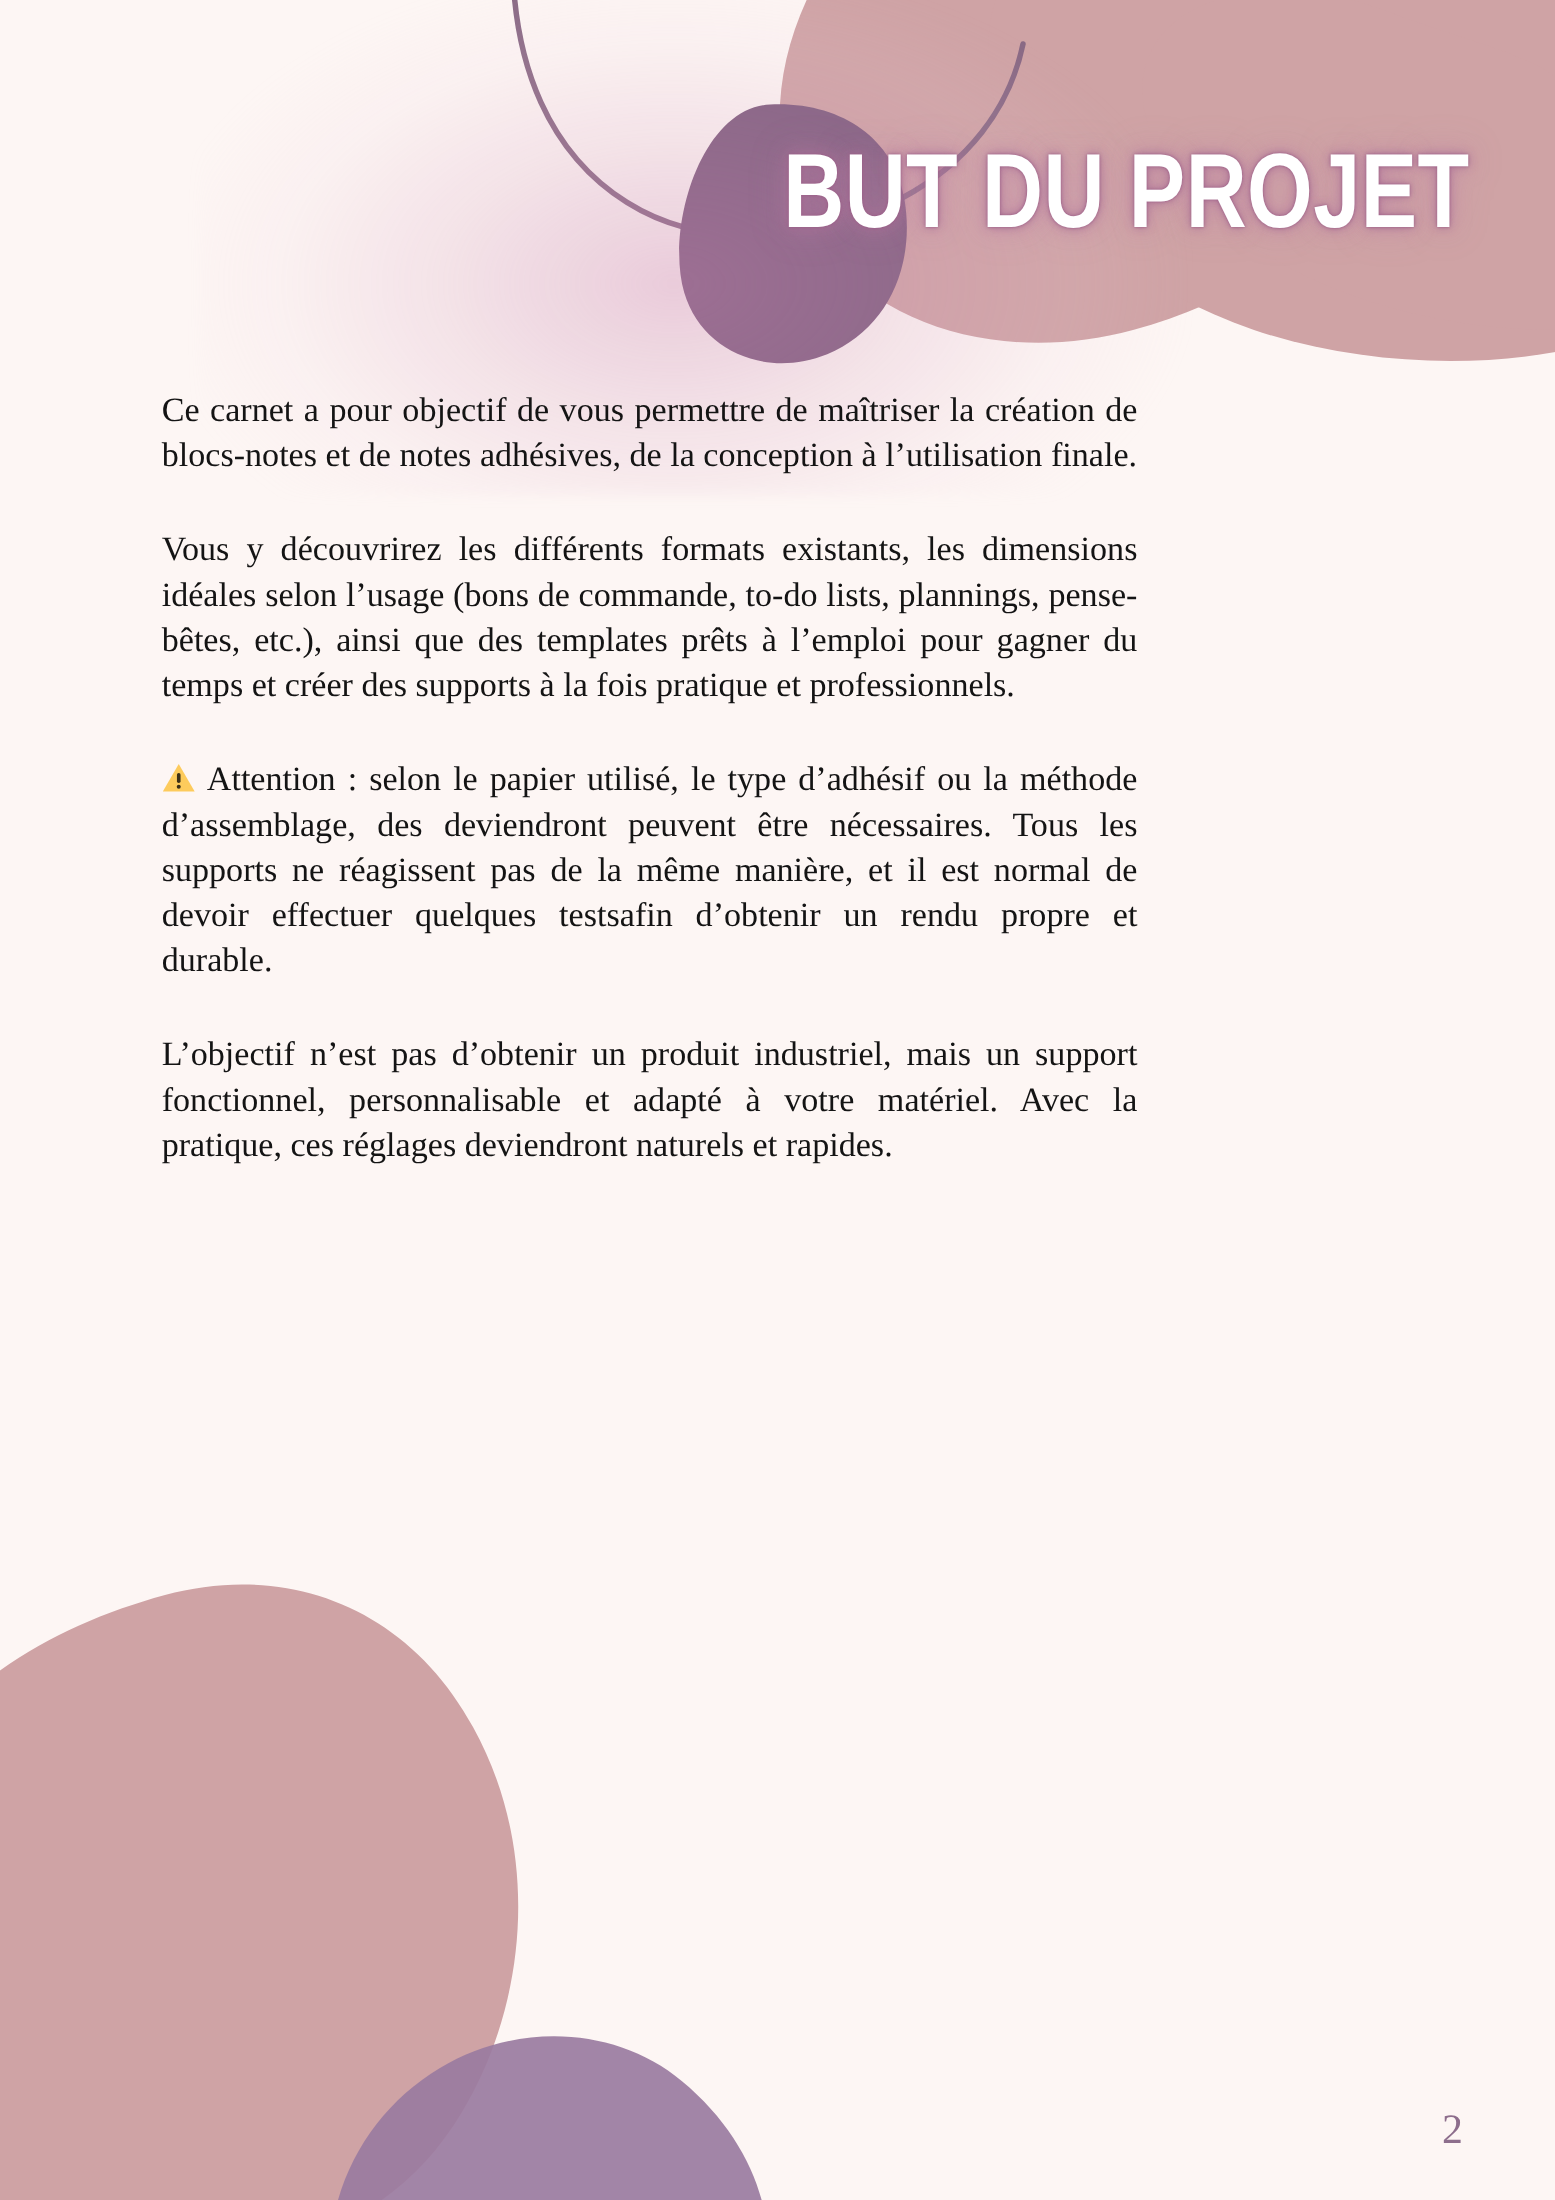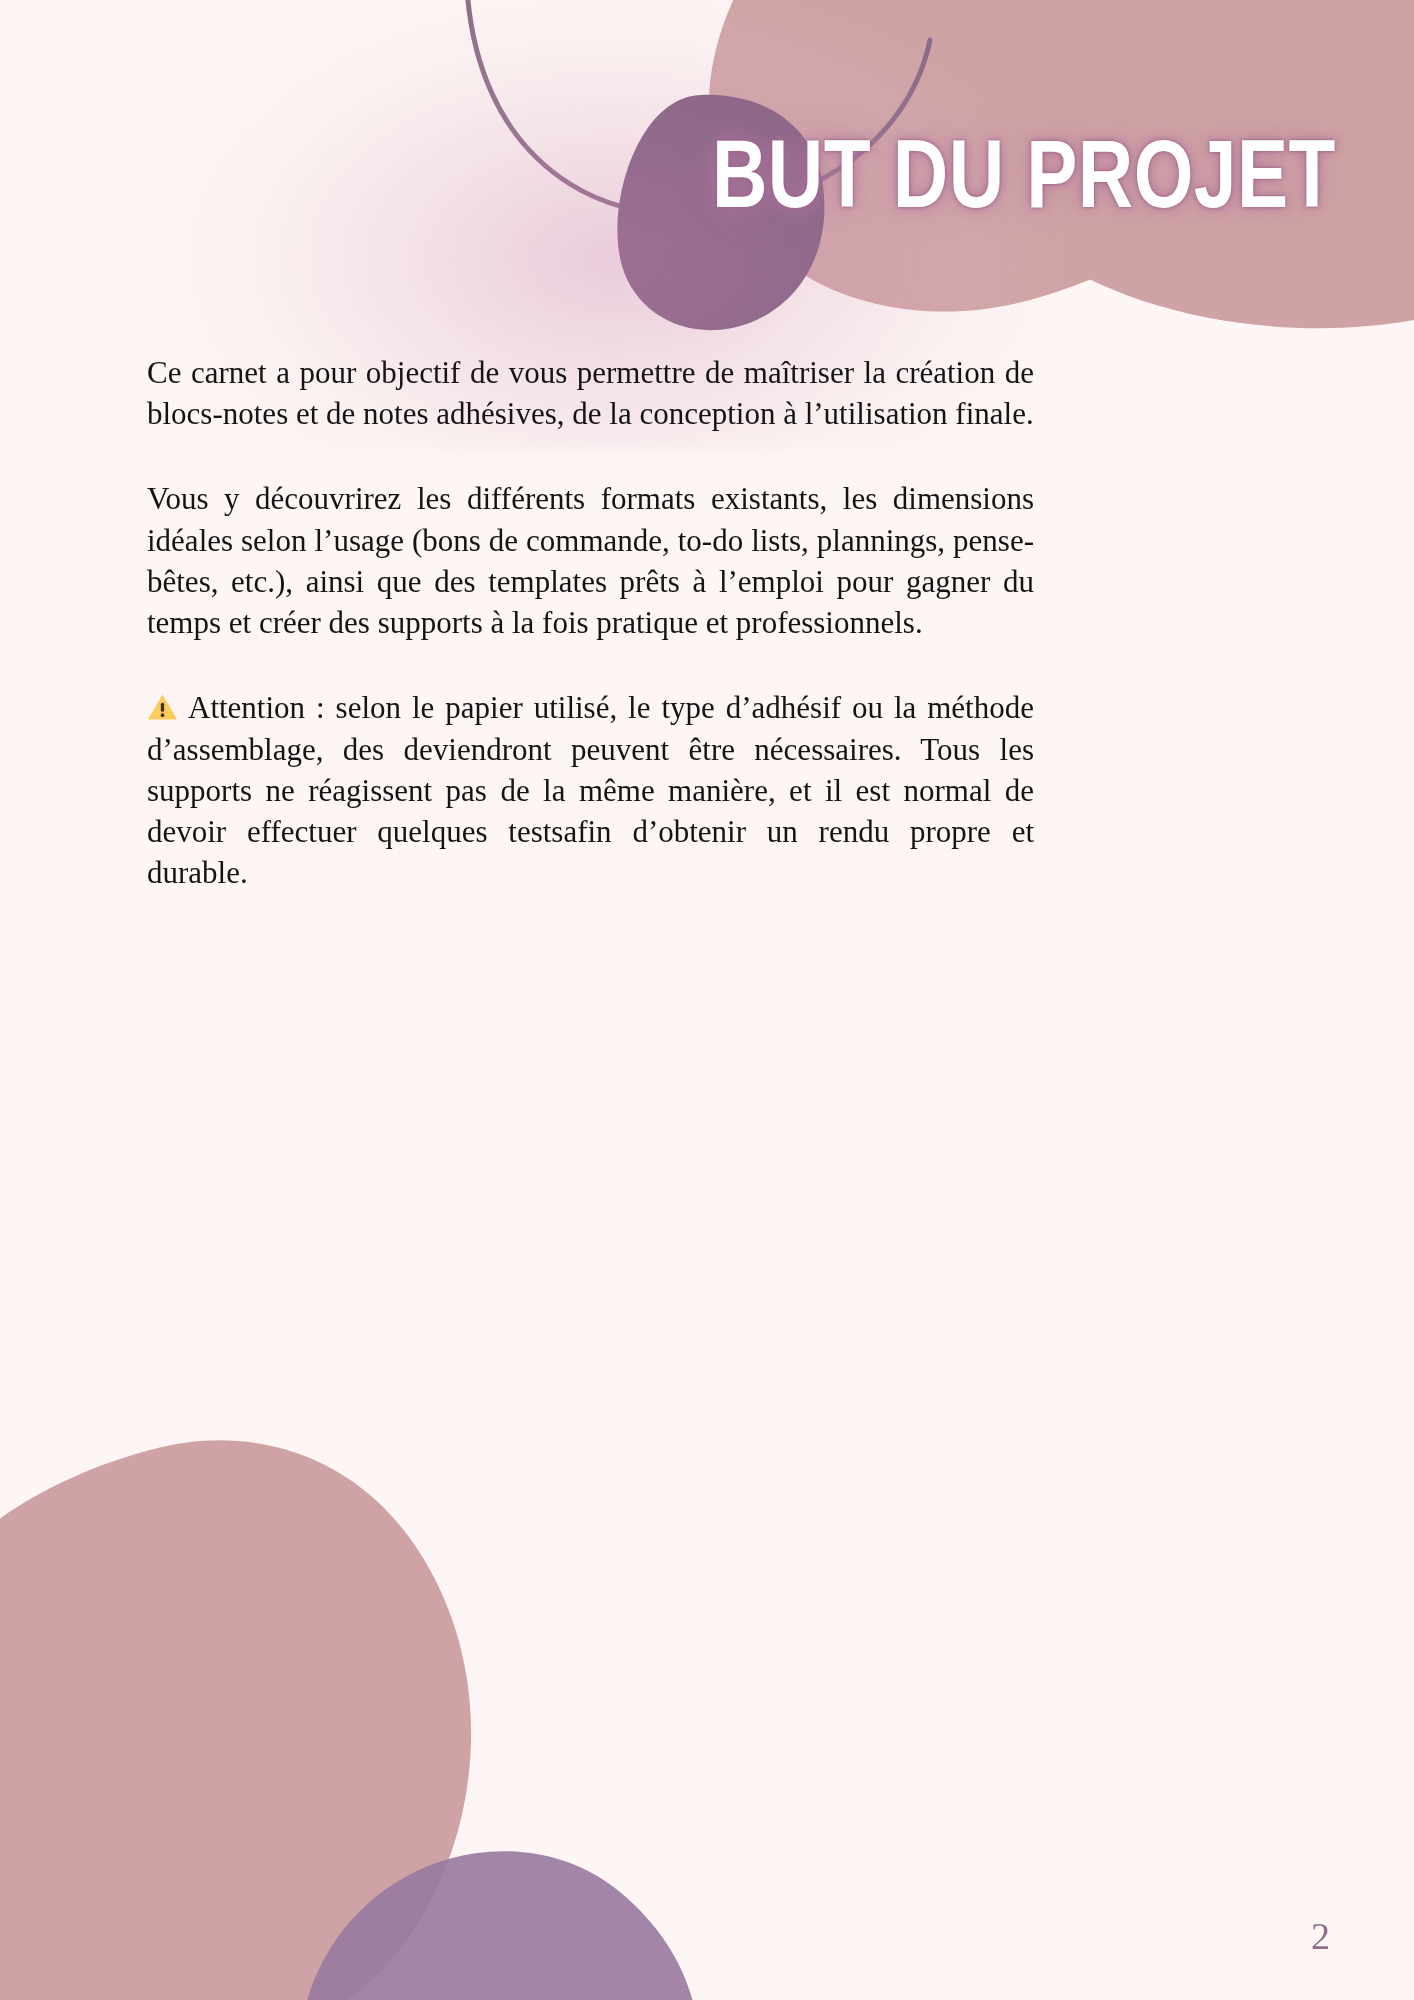--- a/index.html
+++ b/index.html
@@ -196,18 +196,21 @@
     <p class="para">
       <span class="warn-icon">
         <svg viewBox="0 0 32 29" width="31" height="28" xmlns="http://www.w3.org/2000/svg">
           <path d="M16 1.6 L31 27.4 L1 27.4 Z" fill="#fdcb5c"></path>
           <rect x="14.3" y="10" width="3.4" height="9.5" rx="1.7" fill="#3b2f16"></rect>
           <circle cx="16" cy="23" r="1.9" fill="#3b2f16"></circle>
         </svg>
       </span><span>Attention : selon le papier utilisé, le type d’adhésif ou la méthode d’assemblage, des deviendront peuvent être nécessaires. Tous les supports ne réagissent pas de la même manière, et il est normal de devoir effectuer quelques testsafin d’obtenir un rendu propre et durable.</span>
     </p>
 
+    <p class="para">
+      <span>L’objectif n’est pas d’obtenir un produit industriel, mais un support fonctionnel, personnalisable et adapté à votre matériel. Avec la pratique, ces réglages deviendront naturels et rapides.</span>
+    </p>
 
   </div>
 
   <div id="page-number">2</div>
 
 </div>
 
 </body></html>

